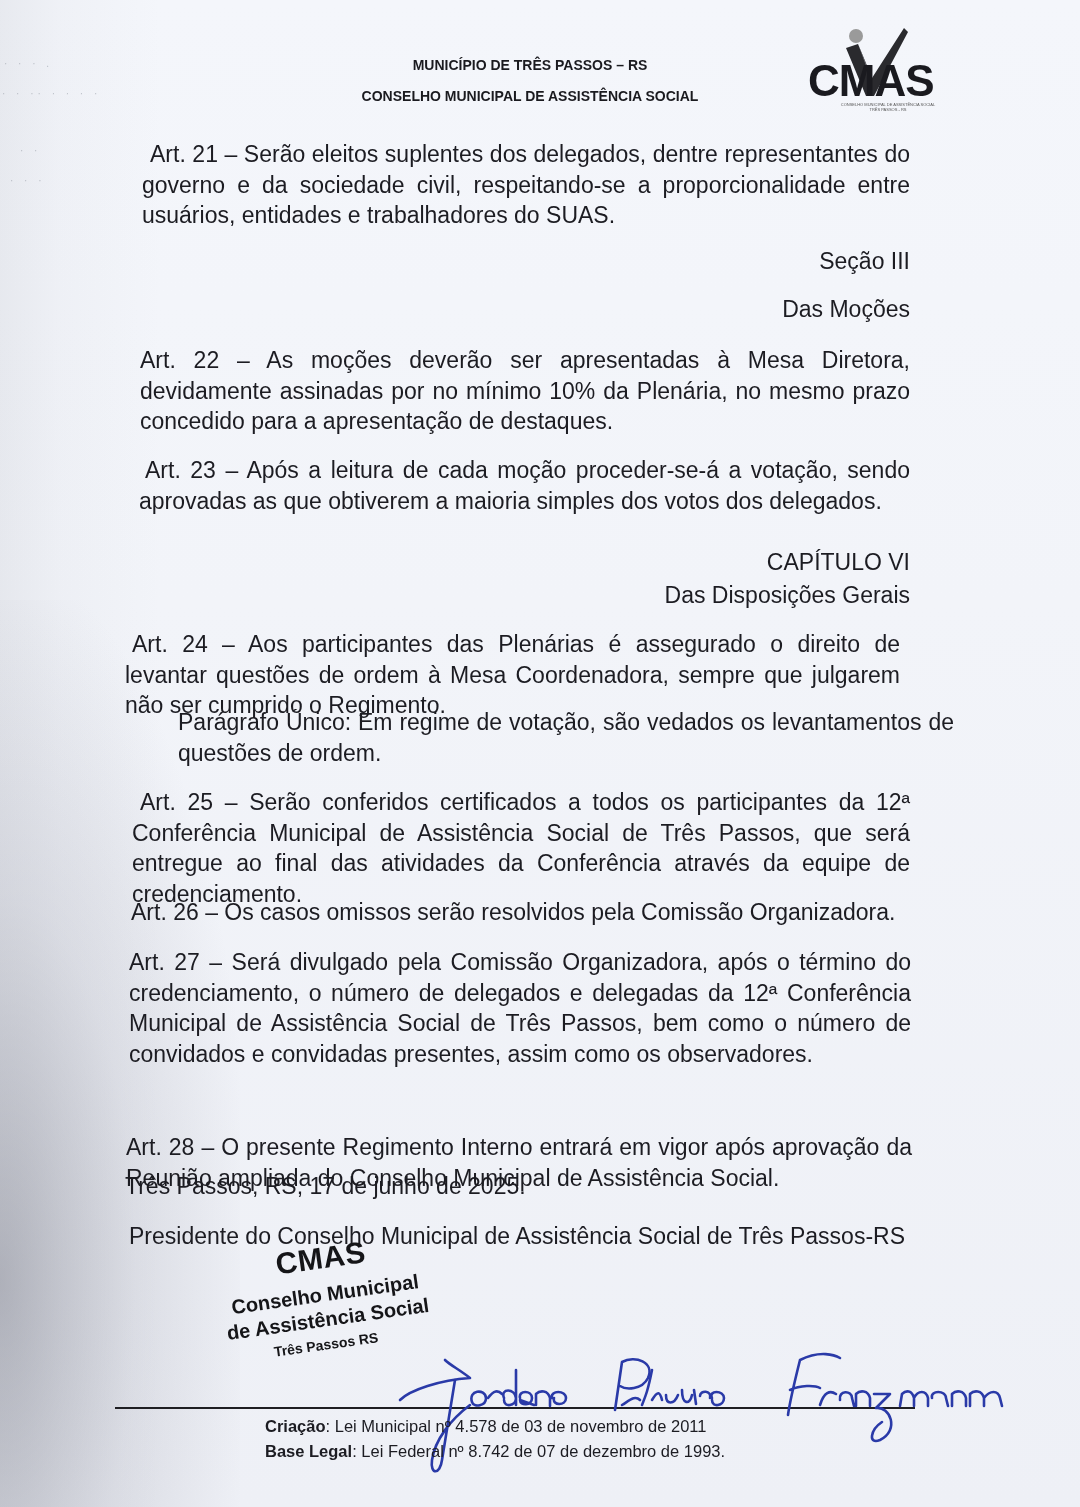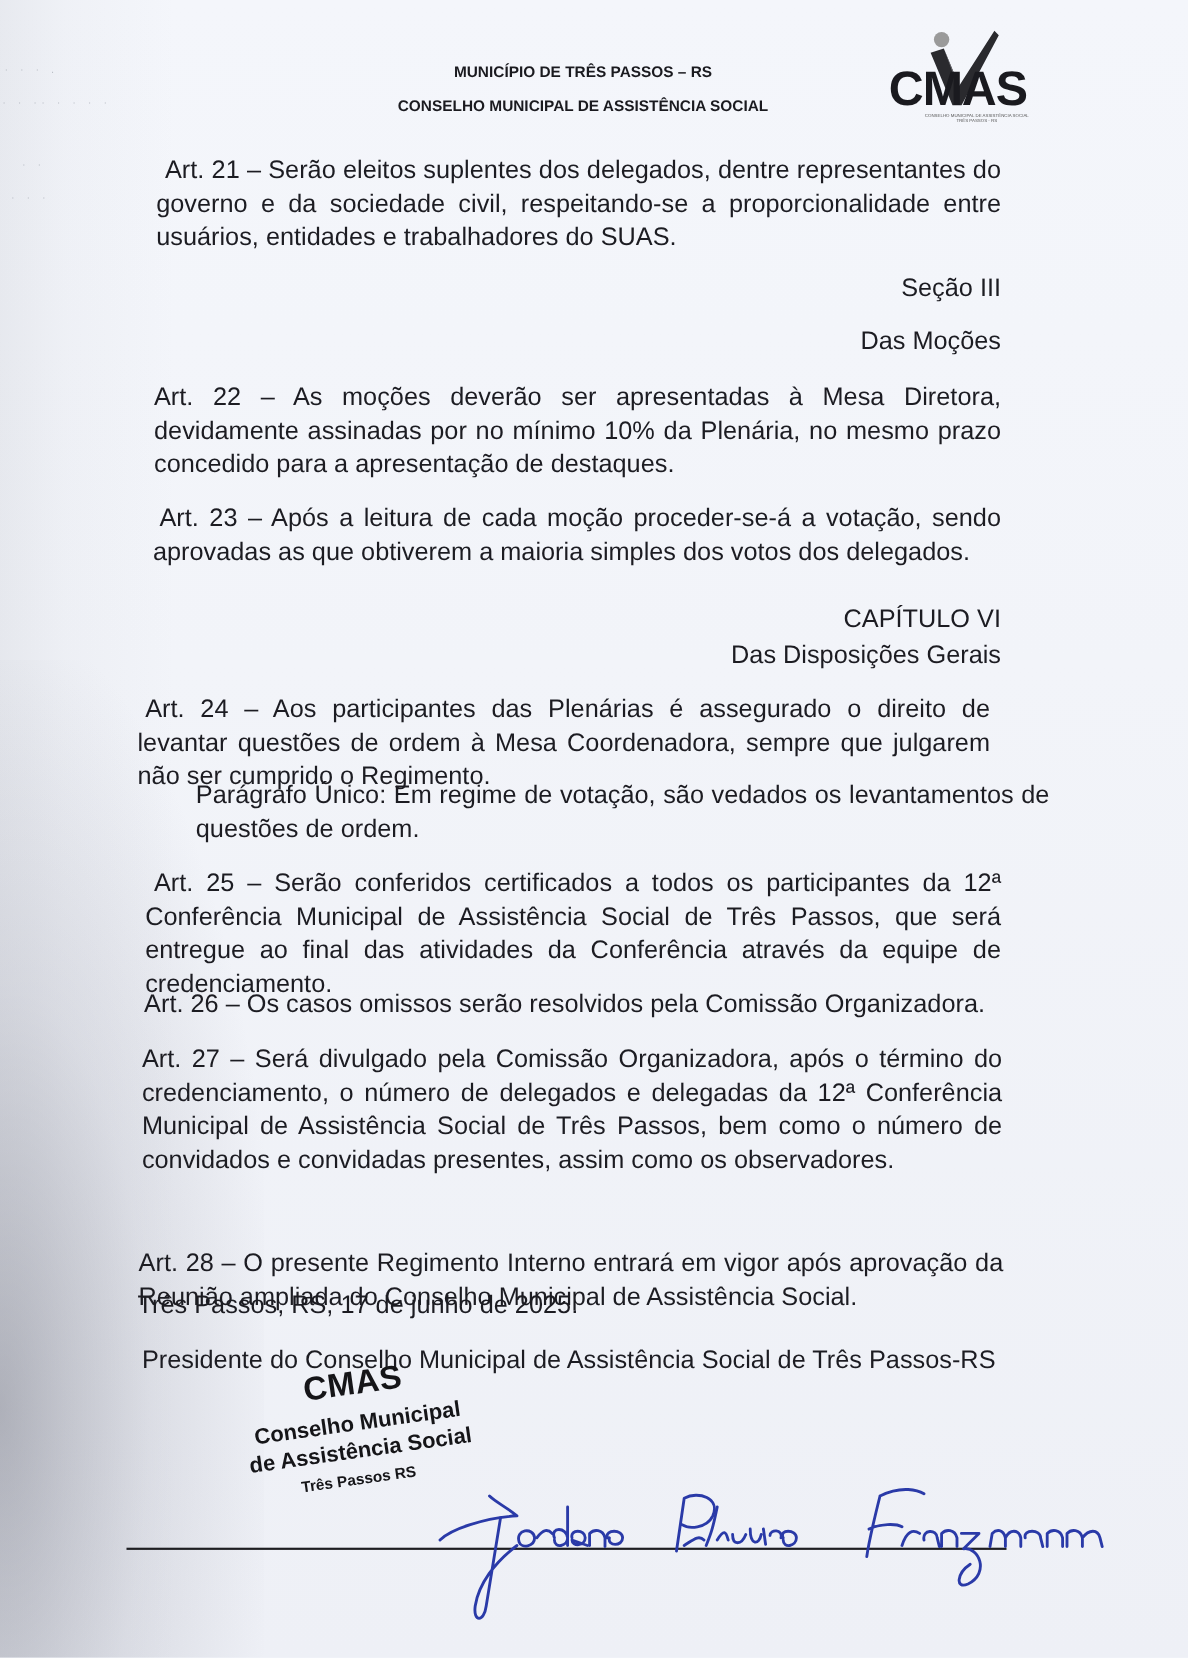--- a/index.html
+++ b/index.html
@@ -133,13 +133,21 @@
 
       <path d="M225 60 L 232 12 C 245 5, 265 12, 258 28 C 252 40, 236 40, 230 36"></path>
       <path d="M232 55 C 240 50, 245 45, 250 50 M252 55 C 256 45, 258 40, 262 20 M262 50 C 268 40, 270 42, 272 50 M276 45 C 276 55, 284 55, 288 45 M292 40 C 292 55, 300 55, 302 45 M304 40 L 306 54 M310 46 C 310 40, 322 40, 320 48 M322 48 C 318 40, 334 40, 334 48 C 334 56, 322 58, 322 50"></path>
 
       <path d="M410 10 C 405 30, 400 50, 398 65 M410 10 C 430 0, 445 5, 450 8 M400 40 C 410 35, 425 35, 430 38"></path>
 
       <path d="M430 55 C 434 42, 440 40, 446 44 M450 50 C 448 40, 462 40, 462 48 L 464 56 M466 56 L 466 44 C 470 40, 478 40, 480 48 L 480 56 M484 44 L 500 44 L 486 58 C 500 56, 510 80, 490 90 C 478 95, 480 80, 492 72 M510 56 L 512 44 C 516 40, 522 40, 524 48 L 524 56 M524 48 C 528 40, 536 40, 538 48 L 538 56 M542 48 C 540 40, 556 40, 556 48 L 558 56 M562 56 L 562 44 C 566 40, 574 40, 576 48 L 576 56 M580 56 L 580 44 C 584 40, 592 40, 594 48 L 594 56 M594 48 C 600 40, 608 40, 610 48 L 612 56"></path>
     </g>
   </svg>
 
+  <div class="footer">
+    <div>
+      <b>Criação</b><span>: Lei Municipal nº  4.578 de 03 de novembro de 2011</span>
+    </div>
+    <div>
+      <b>Base Legal</b><span>: Lei Federal nº 8.742 de 07 de dezembro de 1993.</span>
+    </div>
+  </div>
 </div>
 
 </body></html>

